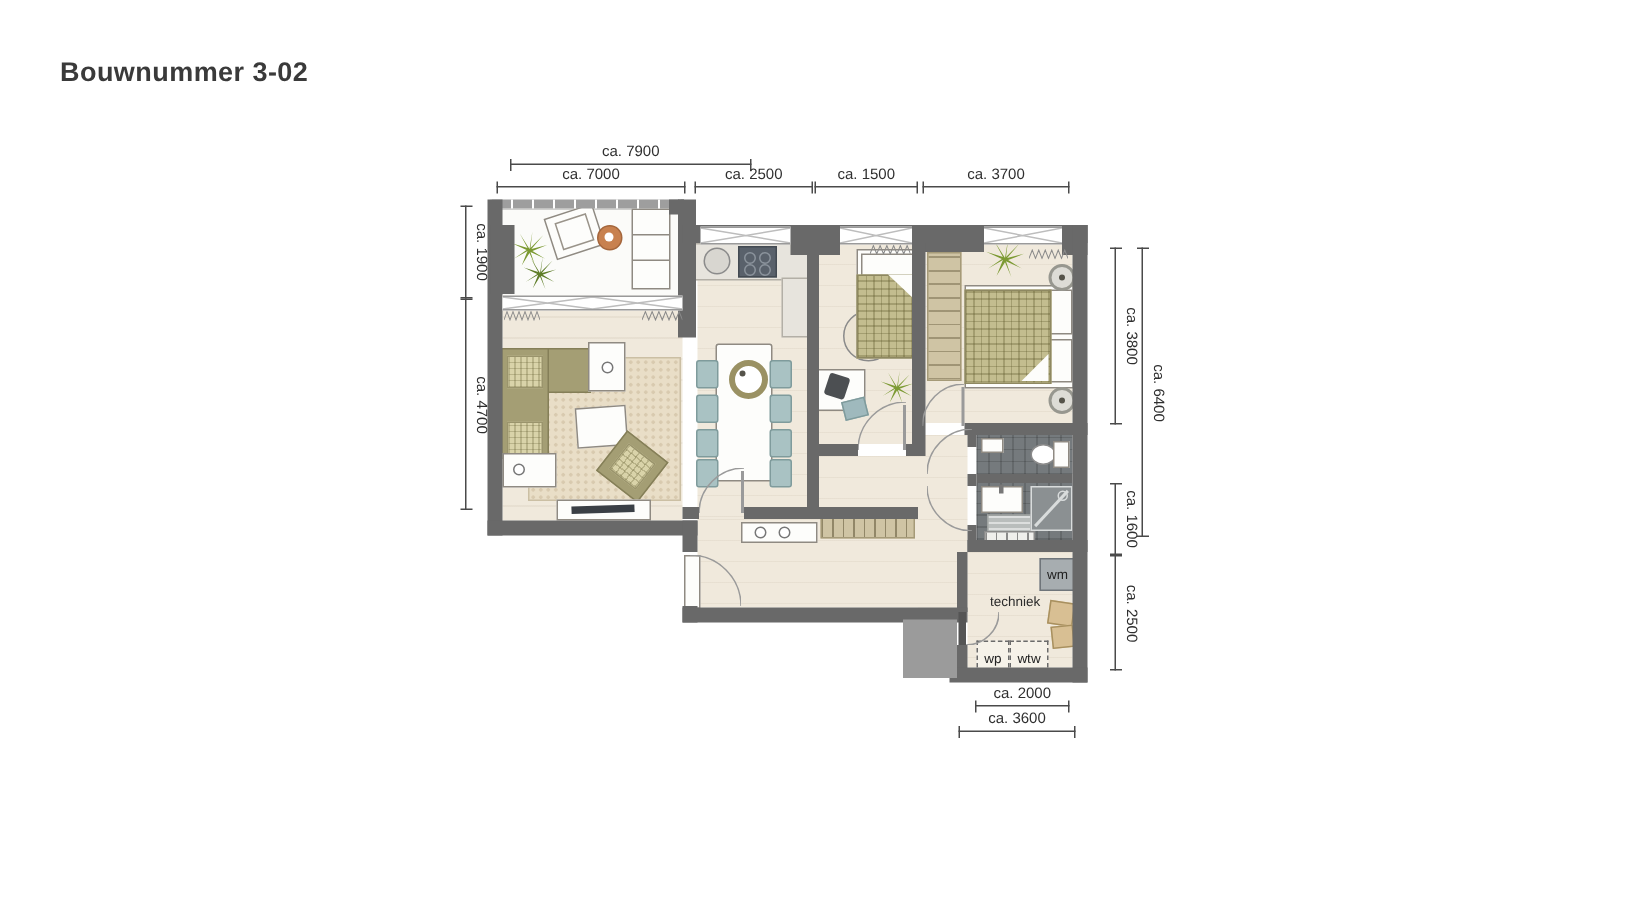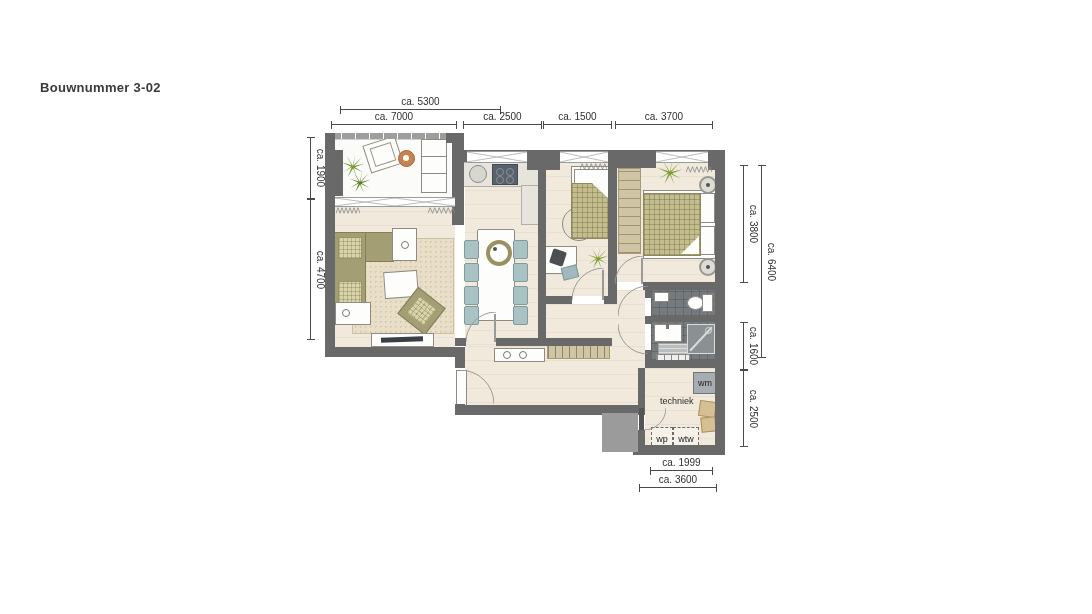--- a/index.html
+++ b/index.html
@@ -1,20 +1,20 @@
 <!DOCTYPE html>
 <html><head>
 <meta charset="utf-8">
 <style>
   html,body{margin:0;padding:0;background:#ffffff;}
   #canvas{position:relative;width:1092px;height:614px;background:#ffffff;overflow:hidden;
           font-family:"Liberation Sans", sans-serif;color:#333;}
   .abs{position:absolute;}
   
-  #title{position:absolute;left:40px;top:38px;font-size:13px;font-weight:700;color:#3a3a3a;letter-spacing:.3px;margin-top:42px;}
+  #title{position:absolute;left:40px;top:38px;font-size:18px;font-weight:700;color:#3a3a3a;letter-spacing:.3px;}
   .lbl{position:absolute;font-size:10px;color:#2f2f2f;white-space:nowrap;}
   .roomlbl{position:absolute;font-size:9px;color:#2b2b2b;white-space:nowrap;}
   
   .dimh{position:absolute;border-top:1px solid #4a4a4a;height:0;}
   .dimh::before,.dimh::after{content:"";position:absolute;top:-4px;width:1px;height:8px;background:#4a4a4a;}
   .dimh::before{left:0;} .dimh::after{right:0;}
   .dimh .lbl{left:50%;transform:translateX(-50%);bottom:3px;}
   .dimv{position:absolute;border-left:1px solid #4a4a4a;width:0;}
   .dimv::before,.dimv::after{content:"";position:absolute;left:-4px;width:8px;height:1px;background:#4a4a4a;}
   .dimv::before{top:0;} .dimv::after{bottom:0;}
@@ -63,21 +63,21 @@
   .grayblock{position:absolute;background:#9b9b9b;}
 </style>
 </head>
 <body>
 
 <div id="canvas">
 
   <div id="title">Bouwnummer 3-02</div>
 
   <div class="dimh" style="left:340px;top:109px;width:161px;">
-    <span class="lbl">ca. 5300</span>
+    <span class="lbl">ca. 7900</span>
     </div>
   <div class="dimh" style="left:331px;top:124px;width:126px;">
     <span class="lbl">ca. 7000</span>
     </div>
   <div class="dimh" style="left:463px;top:124px;width:79px;">
     <span class="lbl">ca. 2500</span>
     </div>
   <div class="dimh" style="left:543px;top:124px;width:69px;">
     <span class="lbl">ca. 1500</span>
     </div>
@@ -99,21 +99,21 @@
     <span class="lbl">ca. 6400</span>
     </div>
   <div class="dimv" style="left:743px;top:322px;height:48px;">
     <span class="lbl">ca. 1600</span>
     </div>
   <div class="dimv" style="left:743px;top:370px;height:77px;">
     <span class="lbl">ca. 2500</span>
     </div>
 
   <div class="dimh" style="left:650px;top:470px;width:63px;">
-    <span class="lbl">ca. 1999</span>
+    <span class="lbl">ca. 2000</span>
     </div>
   <div class="dimh" style="left:639px;top:487px;width:78px;">
     <span class="lbl">ca. 3600</span>
     </div>
 
   <div class="balc" style="left:332px;top:139px;width:123px;height:58px;"></div>
   <div class="floor" style="left:335px;top:197px;width:120px;height:150px;"></div>
   <div class="floor" style="left:465px;top:162px;width:73px;height:184px;"></div>
   <div class="floor" style="left:546px;top:162px;width:62px;height:134px;"></div>
   <div class="floor" style="left:617px;top:162px;width:98px;height:120px;"></div>

